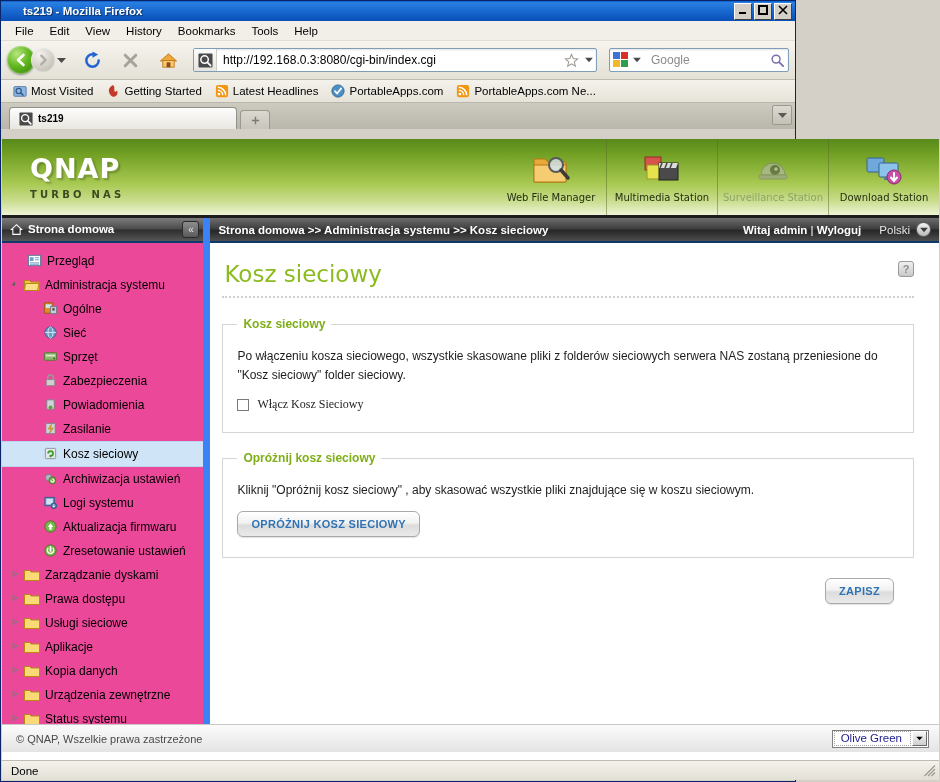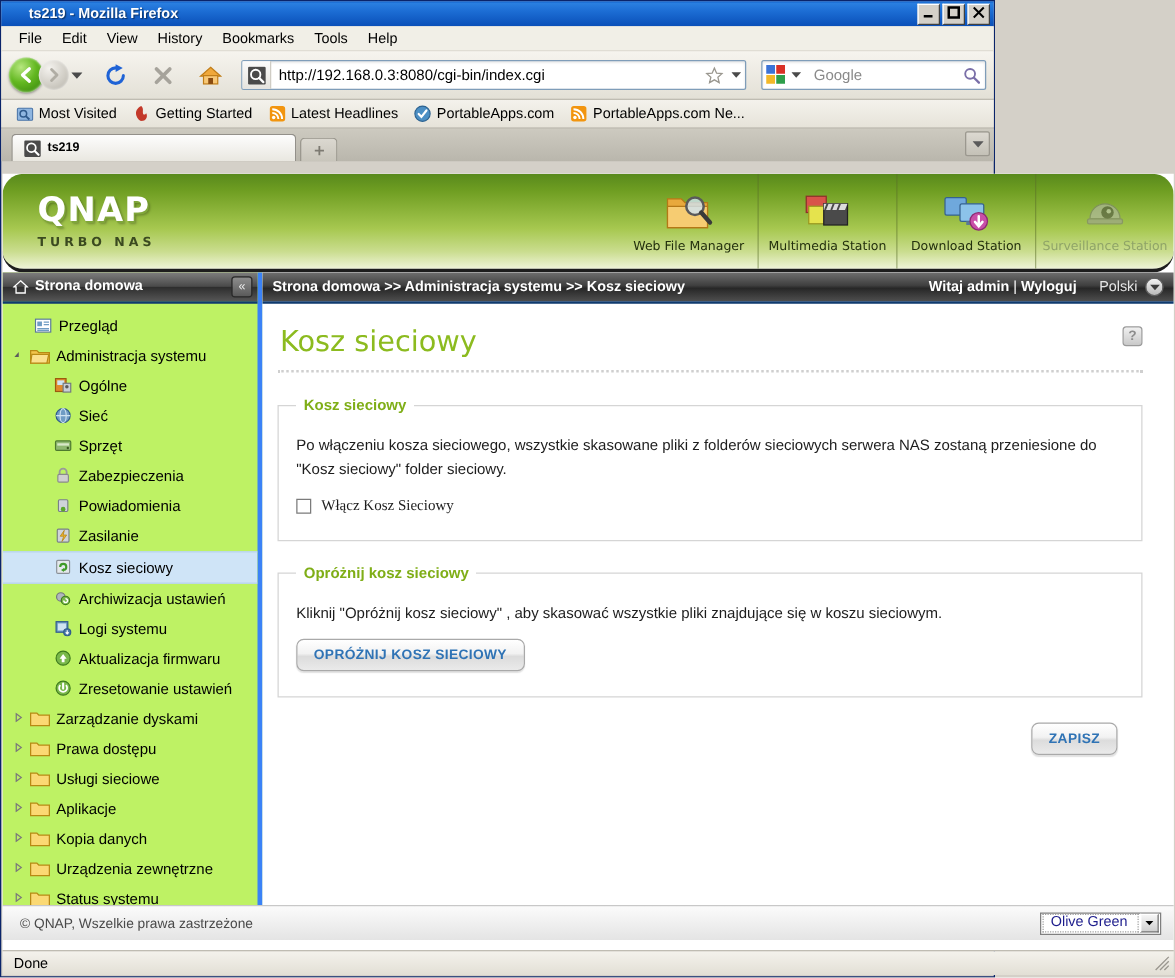--- a/index.html
+++ b/index.html
@@ -74,40 +74,40 @@
     border:1px solid #9b988f;border-bottom:none;border-radius:4px 4px 0 0;box-sizing:border-box;}
   .tablist-btn{position:absolute;right:3px;top:2px;width:20px;height:20px;
     display:flex;align-items:center;justify-content:center;
     background:linear-gradient(to bottom,#dcd9d1,#c4c1b7);border:1px solid #9b988f;border-radius:2px;box-sizing:border-box;}
   
   .viewport{position:absolute;left:1px;top:138px;width:937px;height:622px;
     background:#fff;overflow:hidden;}
   
   .qnap-banner{height:76px;position:relative;overflow:hidden;
     background:linear-gradient(to bottom,#58891c 0%,#6f9e22 18%,#a7c850 58%,#cadd8f 82%,#eff4d8 100%);
-    border-bottom:3px solid #1d1d1d;display:flex;align-items:center;border-radius:17px;}
+    border-bottom:3px solid #1d1d1d;display:flex;align-items:center;}
   .qnap-banner:after{content:"";position:absolute;left:-10%;top:-110px;width:120%;height:240px;
     border-radius:50%;border:2px solid rgba(255,255,255,.25);pointer-events:none;}
   .logo-wrap{padding-left:28px;width:420px;}
   .qnap-logo{font-size:27px;font-weight:bold;letter-spacing:1px;color:#fff;
     font-family:"DejaVu Sans",sans-serif;
     text-shadow:1px 1px 0 #7fa63a,2px 2px 2px rgba(0,0,0,.28);line-height:1;}
   .qnap-sub{font-size:10px;letter-spacing:3.2px;color:#3b4a20;font-weight:bold;margin-top:7px;
     font-family:"DejaVu Sans",sans-serif;}
   .stations{display:flex;align-items:center;margin-left:auto;height:100%;}
   .station{width:110px;height:100%;display:flex;flex-direction:column;align-items:center;
     justify-content:center;border-left:1px solid rgba(90,110,40,.5);}
   .station:first-child{border-left:none;}
   .station-ico{height:36px;display:flex;align-items:flex-end;justify-content:center;}
   .station-lbl{font-size:10px;color:#23300d;margin-top:5px;font-family:"DejaVu Sans",sans-serif;}
   .station.disabled .station-lbl{color:#8fa468;}
   .station.disabled .station-ico{opacity:.55;}
   
   .body-row{display:flex;height:506px;}
-  .sidebar{width:250px;background:#bef264;border-right:4px solid #3b82f6;display:flex;flex-direction:column;box-sizing:border-box;}
+  .sidebar{width:250px;background:#ec4899;border-right:7px solid #3b82f6;display:flex;flex-direction:column;box-sizing:border-box;}
   .side-head{height:25px;background:linear-gradient(to bottom,#7d7d7d 0%,#4a4a4a 48%,#2e2e2e 52%,#565656 100%);
     display:flex;align-items:center;padding:0 4px 0 8px;border-bottom:2px solid #0f3a6e;box-sizing:border-box;}
   .side-head-txt{color:#fff;font-weight:bold;font-size:11.5px;margin-left:5px;flex:1 1 auto;}
   .collapse-btn{width:17px;height:17px;border-radius:3px;
     background:linear-gradient(to bottom,#8d8d8d,#5a5a5a);border:1px solid #2a2a2a;
     color:#e8e8e8;font-size:10px;line-height:15px;text-align:center;box-sizing:border-box;}
   .tree{padding:6px 0 0 0;flex:1 1 auto;overflow:hidden;}
   .tnode{height:24px;display:flex;align-items:center;font-size:12px;color:#000;padding-right:4px;white-space:nowrap;}
   .tnode.sel{background:#cfe4f7;border-top:1px solid #b8d4ee;border-bottom:1px solid #b8d4ee;}
   .twist{width:14px;text-align:center;font-size:8px;color:#5c5c5c;flex:0 0 auto;}
@@ -370,45 +370,45 @@
               <rect x="3" y="4" width="16" height="13" fill="#d8534a" stroke="#8e3029"></rect>
               <rect x="5" y="12" width="15" height="14" fill="#e5e34d" stroke="#9a9820"></rect>
               <rect x="17" y="10" width="19" height="17" fill="#4a4a4a" stroke="#222"></rect>
               <path d="M17 10 L36 10 L34 15 L17 15 Z" fill="#dcdcdc"></path>
               <path d="M20 10 L18 15 M25 10 L23 15 M30 10 L28 15" stroke="#4a4a4a" stroke-width="1.6"></path>
             </svg>
           </span>
           <span class="station-lbl">Multimedia Station</span>
         </div>
 
+        <div class="station disabled">
+          <span class="station-ico">
+            <svg width="40" height="34" viewBox="0 0 40 34">
+              <path d="M8 22 A12 12 0 0 1 32 22 Z" fill="#b8b8b8" stroke="#787878"></path>
+              <rect x="6" y="22" width="28" height="4" rx="1.5" fill="#9e9e9e" stroke="#787878"></rect>
+              <circle cx="22" cy="17" r="5" fill="#4a4a4a"></circle>
+              <circle cx="23" cy="16" r="1.8" fill="#cfcfcf"></circle>
+            </svg>
+          </span>
+          <span class="station-lbl">Surveillance Station</span>
+        </div>
+
         <div class="station">
           <span class="station-ico">
             <svg width="40" height="34" viewBox="0 0 40 34">
               <rect x="3" y="5" width="17" height="14" rx="1.5" fill="#6fa8dc" stroke="#35628f"></rect>
               <rect x="15" y="10" width="19" height="14" rx="1.5" fill="#8cc3ea" stroke="#35628f"></rect>
               <rect x="20" y="24" width="9" height="3" fill="#5a7a93"></rect>
               <circle cx="30" cy="24" r="7" fill="#c94fa8" stroke="#8c2a72"></circle>
               <path d="M30 20 L30 27 M27 24.5 L30 28 L33 24.5" stroke="#fff" stroke-width="2" fill="none" stroke-linecap="round"></path>
             </svg>
           </span>
           <span class="station-lbl">Download Station</span>
         </div>
 
-        <div class="station disabled">
-          <span class="station-ico">
-            <svg width="40" height="34" viewBox="0 0 40 34">
-              <path d="M8 22 A12 12 0 0 1 32 22 Z" fill="#b8b8b8" stroke="#787878"></path>
-              <rect x="6" y="22" width="28" height="4" rx="1.5" fill="#9e9e9e" stroke="#787878"></rect>
-              <circle cx="22" cy="17" r="5" fill="#4a4a4a"></circle>
-              <circle cx="23" cy="16" r="1.8" fill="#cfcfcf"></circle>
-            </svg>
-          </span>
-          <span class="station-lbl">Surveillance Station</span>
-        </div>
-
       </div>
     </div>
 
     <div class="body-row">
 
       <div class="sidebar">
         <div class="side-head">
           <svg width="13" height="13" viewBox="0 0 16 16">
             <path d="M8 2 L14.5 8 L12.5 8 L12.5 14 L3.5 14 L3.5 8 L1.5 8 Z" fill="none" stroke="#fff" stroke-width="1.3"></path>
           </svg>

